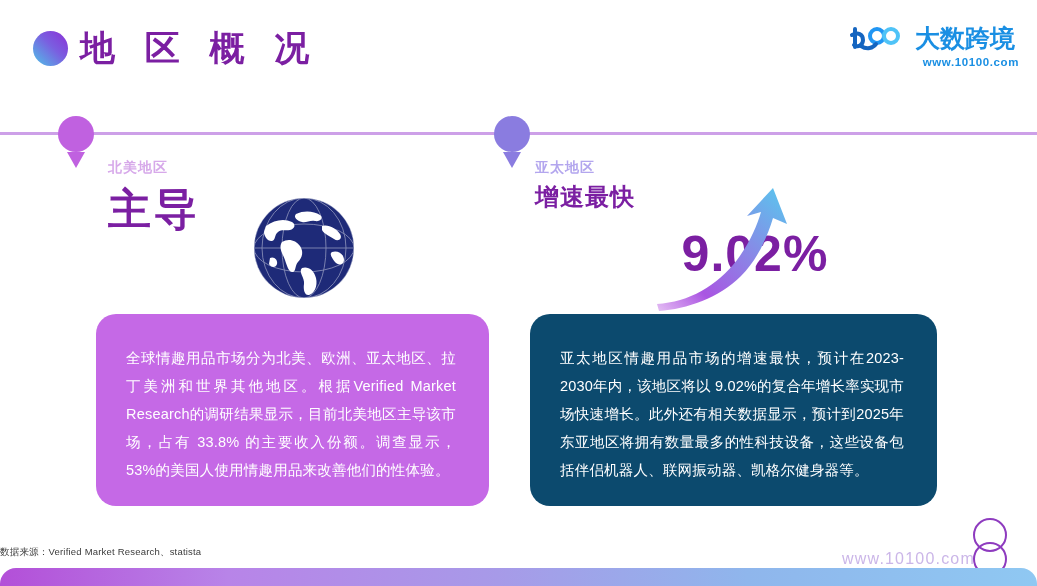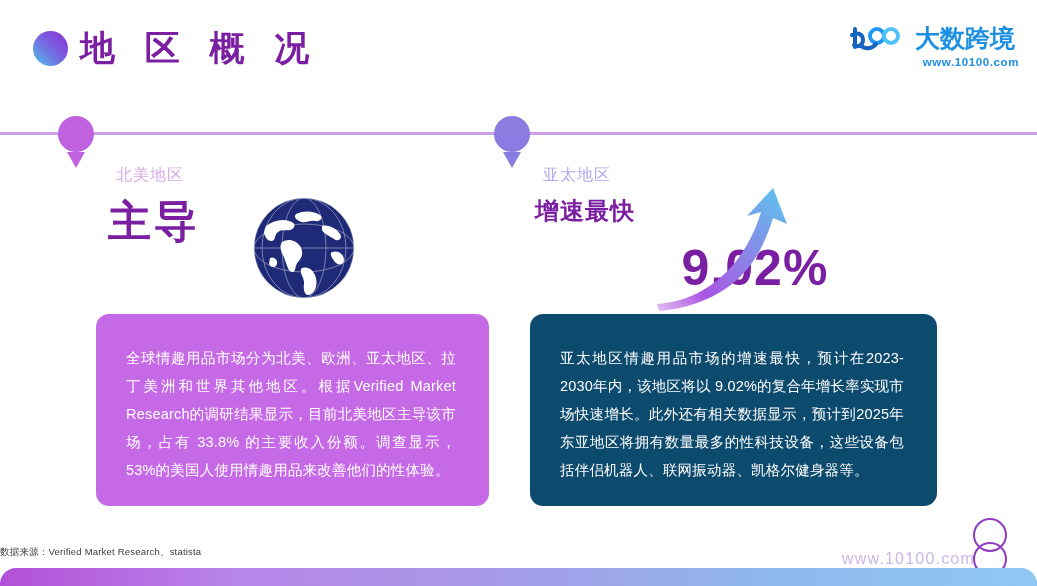--- a/index.html
+++ b/index.html
@@ -113,25 +113,25 @@
   .pin-left .dot { background: #c061e0; }
   .pin-right { left: 494px; color: #8a7ce0; }
   .pin-right .dot { background: #8a7ce0; }
 
   
   .col { position: absolute; top: 155px; }
   .col-left  { left: 108px; width: 400px; }
   .col-right { left: 535px; width: 440px; }
 
   .region-label {
-    font-size: 16px;
-    font-weight: normal;
+    font-size: 14px;
+    font-weight: bold;
     line-height: 24px;
     letter-spacing: 1px;
-    margin: 8px;
+    margin: 0;
     white-space: nowrap;
   }
   .region-label.left  { color: #d7a9ea; }
   .region-label.right { color: #b3a6ee; }
 
   .headline-big {
     font-size: 43px;
     font-weight: bold;
     color: #7b1fa2;
     line-height: 52px;
@@ -181,21 +181,21 @@
     left: 655px;
     top: 186px;
     width: 145px;
     height: 125px;
   }
 
   
   .card {
     position: absolute;
     top: 314px;
-    border-radius: 13px;
+    border-radius: 20px;
     box-sizing: border-box;
     padding: 30px 33px 26px 30px;
   }
   .card-left {
     left: 96px;
     width: 393px;
     height: 192px;
     background: #c569e6;
   }
   .card-right {

